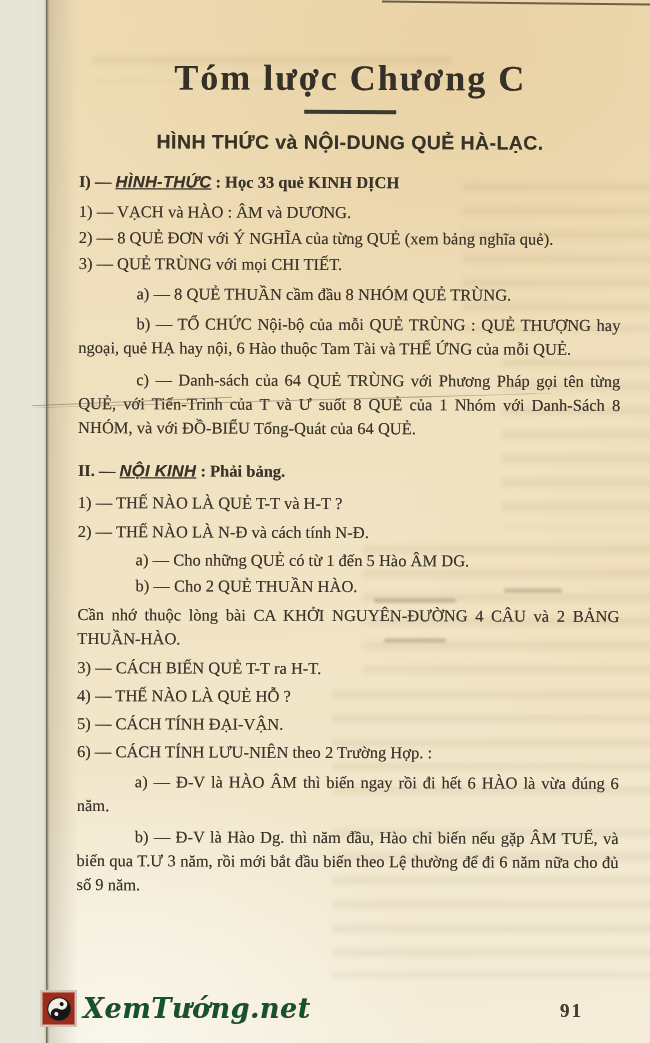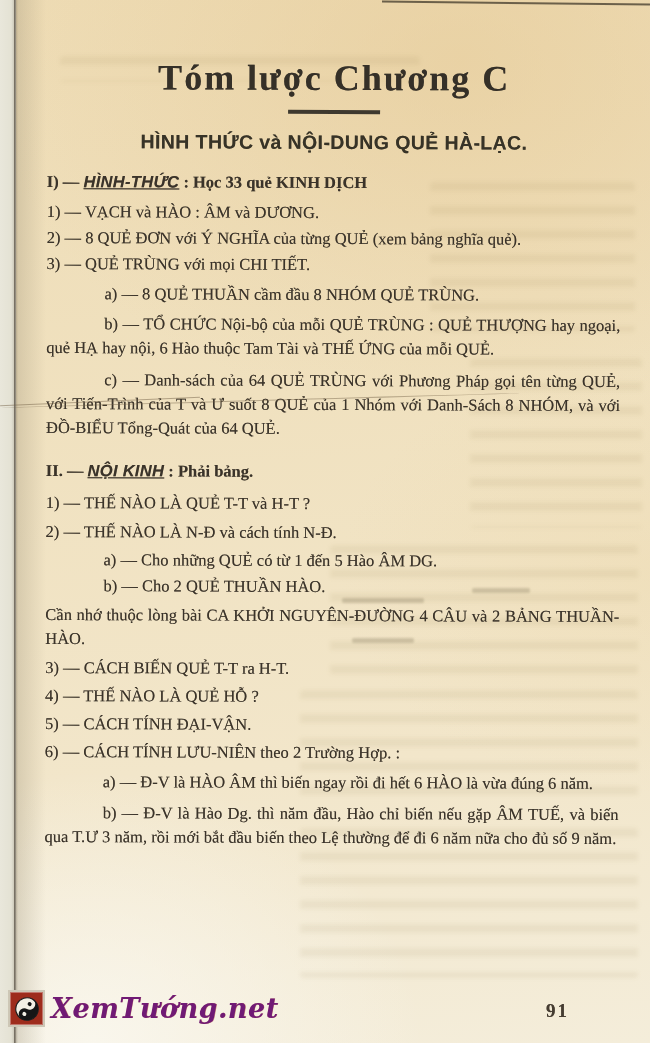--- a/index.html
+++ b/index.html
@@ -1,19 +1,19 @@
 <!DOCTYPE html>
 <html><head>
 <meta charset="utf-8">
 <style>
   * { margin:0; padding:0; box-sizing:border-box; }
   html,body { width:650px; height:1043px; overflow:hidden; }
   body { font-family:"Liberation Serif", serif; background:#e7e5d8; position:relative; }
 
-  .scan { position:absolute; inset:0; }
+  .scan { position:absolute; inset:0;margin-left:32px; }
 
   
   .scanner-strip { position:absolute; left:0; top:0; width:16px; height:100%;
     background:linear-gradient(90deg,#e9e7db 0%,#e4e2d4 70%,#bdb8a8 100%); }
   .page-edge-line { position:absolute; left:14px; top:0; width:4px; height:100%;
     background:linear-gradient(90deg, rgba(70,62,52,.75), rgba(120,110,92,.25) 60%, rgba(0,0,0,0)); }
 
   .page-area { position:absolute; left:16px; top:0; right:0; height:100%;
     background:
       radial-gradient(120% 55% at 70% 6%, rgba(228,199,146,.50), rgba(0,0,0,0) 62%),
@@ -57,23 +57,23 @@
 
   .mt2{margin-top:2px}.mt4{margin-top:4px}.mt5{margin-top:5px}.mt6{margin-top:6px}
   .mt7{margin-top:7px}.mt8{margin-top:8px}.mt16{margin-top:16px}.mt18{margin-top:18px}
 
   
   .watermark { position:absolute; left:8px; top:990px; display:flex; align-items:center; }
   .yinyang-box { width:37px; height:37px; background:#9e2c1c; border:2px solid #cdc7b6;
     box-shadow:inset 0 0 0 1px rgba(255,255,255,.35); display:flex; align-items:center; justify-content:center; }
   .yinyang-box svg { transform:rotate(28deg); }
   .watermark-text { font-family:"DejaVu Serif", serif; font-style:italic; font-weight:700;
-    font-size:27px; color:#701a75; margin-left:6px; letter-spacing:.5px;
+    font-size:27px; color:#14532d; margin-left:6px; letter-spacing:.5px;
     text-shadow:.4px .4px 0 rgba(160,35,20,.5); }
-  .page-number { position:absolute; left:546px; top:1000px; font-weight:700; font-size:19px;
+  .page-number { position:absolute; left:528px; top:1000px; font-weight:700; font-size:19px;
     letter-spacing:2px; color:#453c31; text-shadow:0 0 .6px rgba(60,50,38,.6); }
 </style>
 </head>
 <body>
 
 <div class="scan">
 
   <div class="scanner-strip"></div>
   <div class="page-area"></div>
   <div class="page-curl-shadow"></div>

